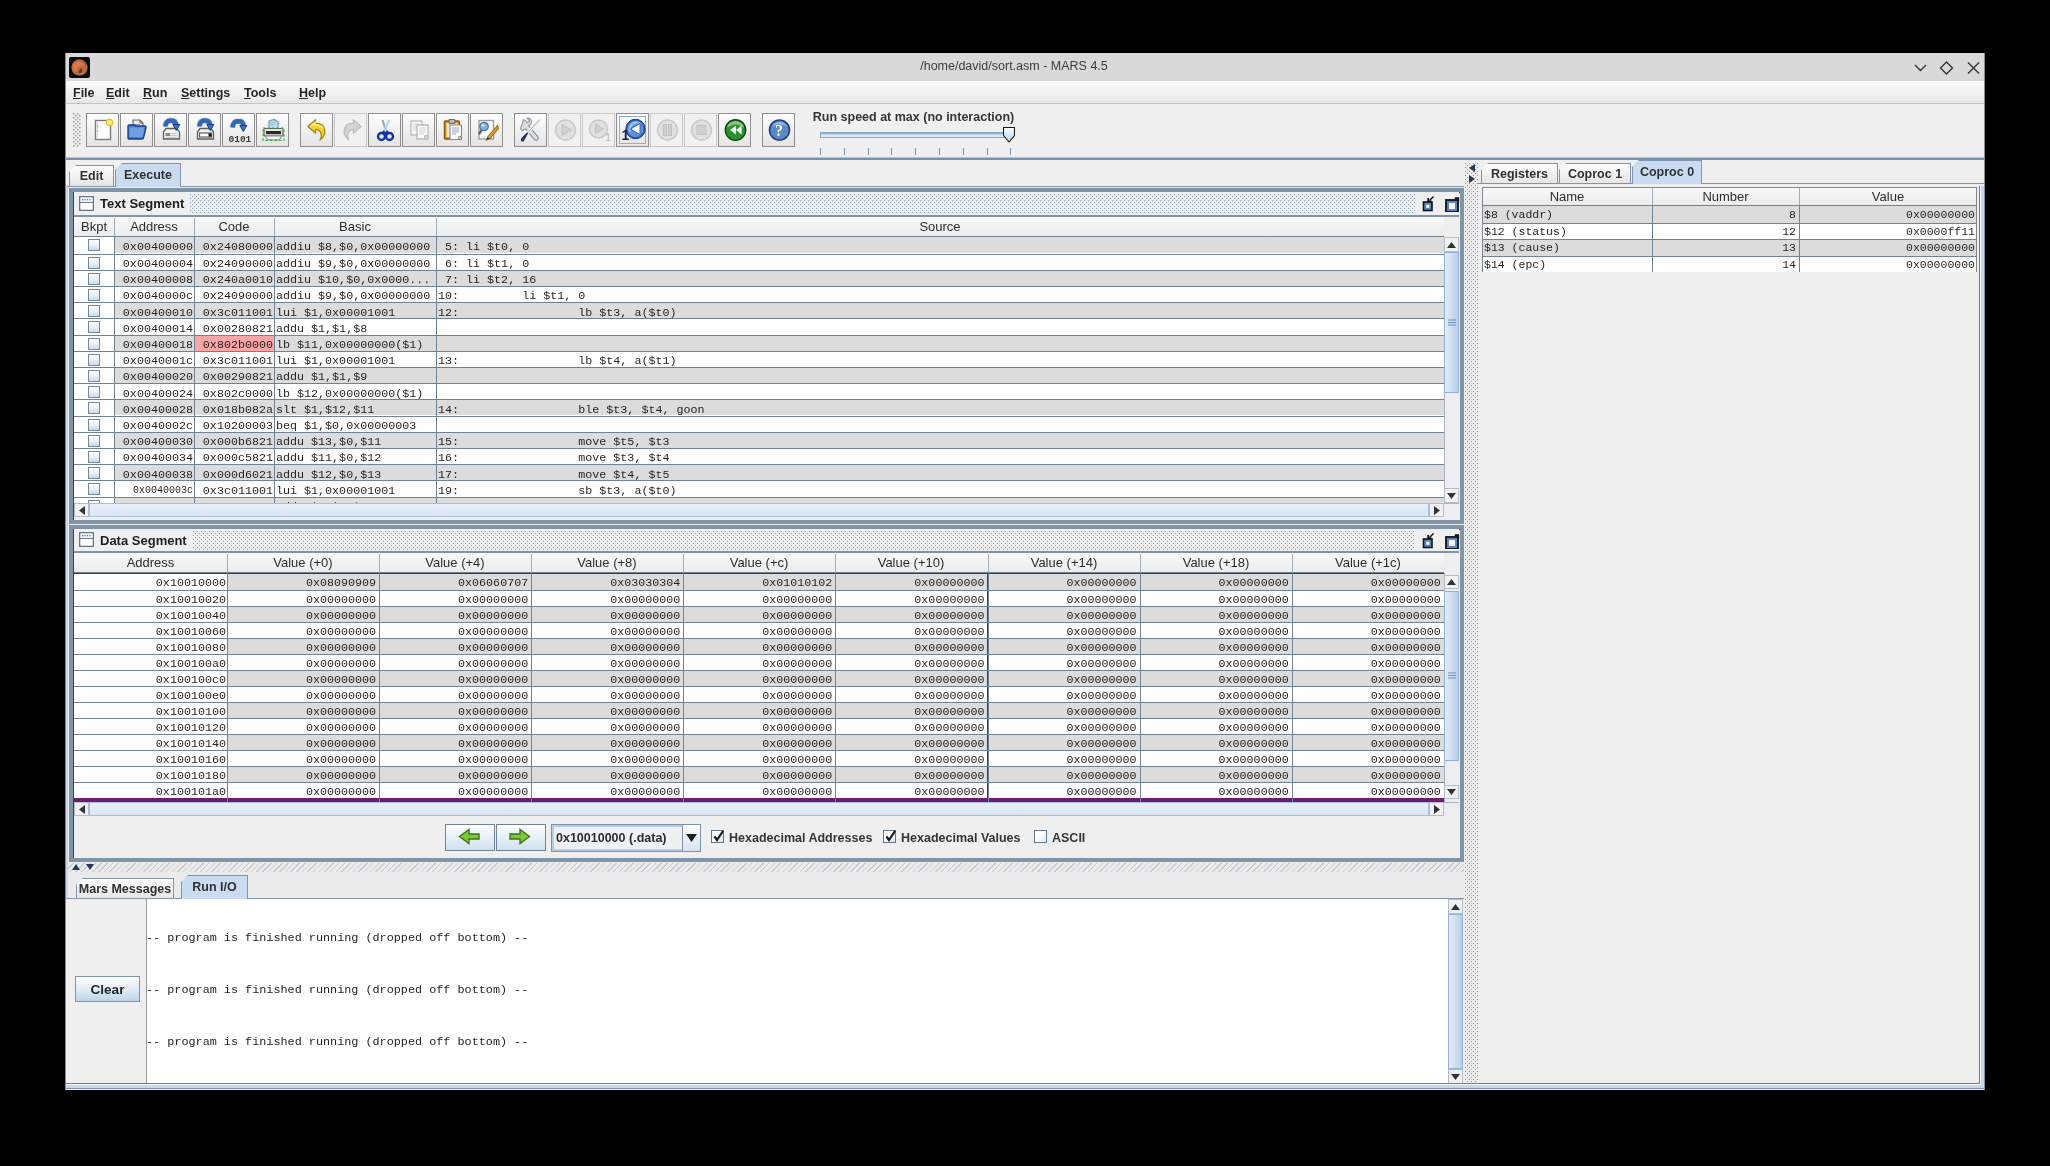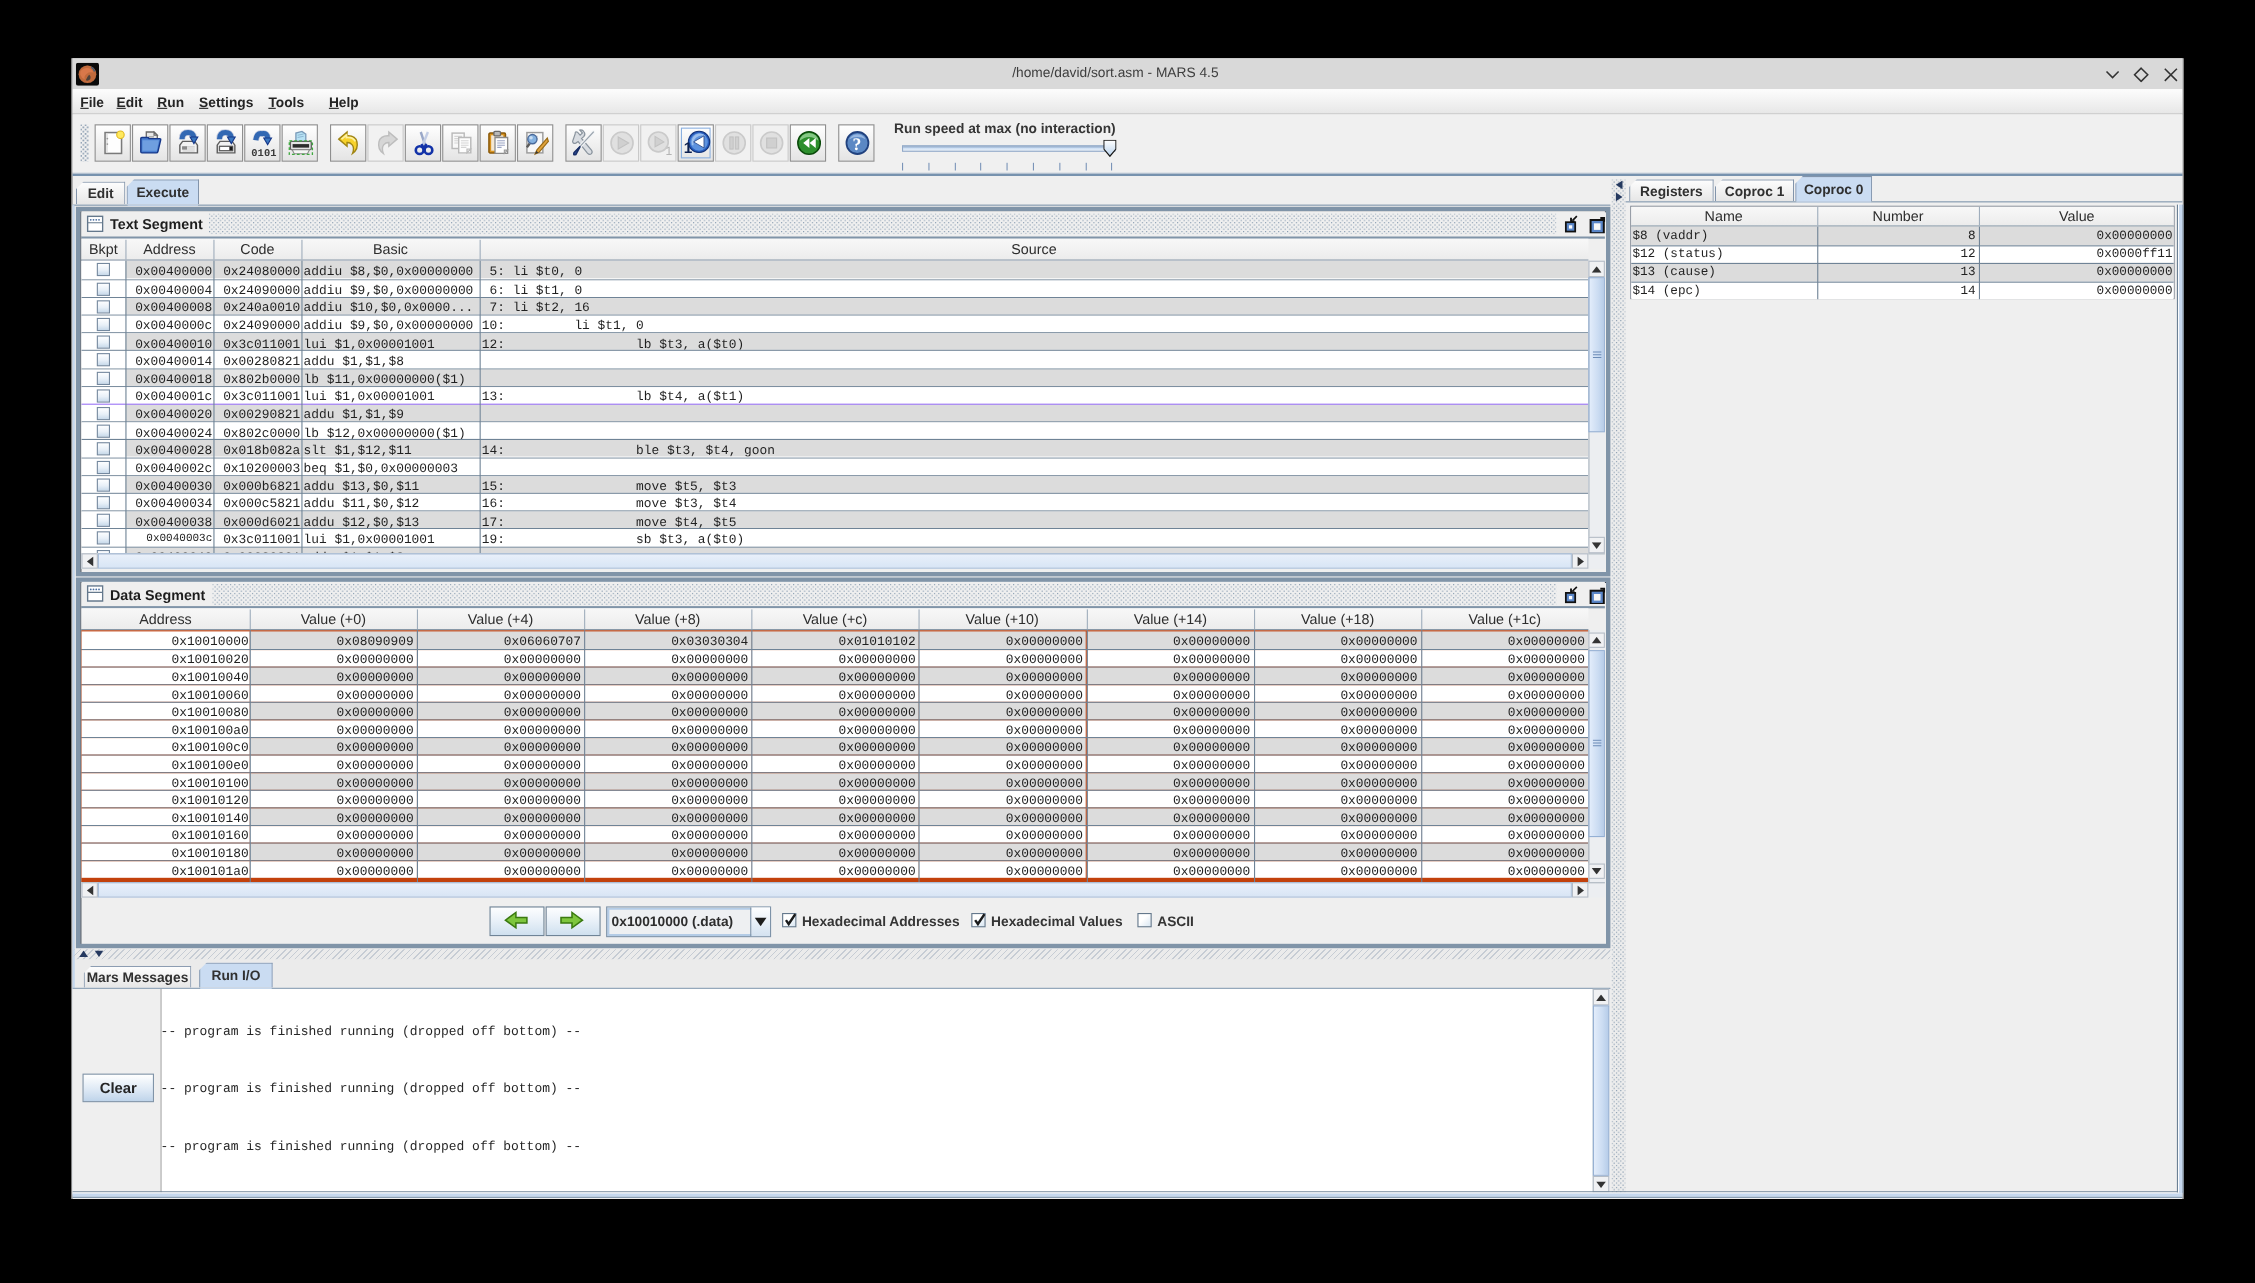--- a/index.html
+++ b/index.html
@@ -338,21 +338,21 @@
 <div class="cbx" style="left:14px;top:2px;"></div>
 <div class="cell mono" style="left:40px;top:0;width:80px;height:100%;line-height:16.2px;background:#ffffff;text-align:right;padding-right:1px;padding-top:1.5px;font-size:11.7px;color:rgba(29,29,29,0.99);">0x00400014</div>
 <div class="cell mono" style="left:120px;top:0;width:80px;height:100%;line-height:16.2px;background:#ffffff;text-align:right;padding-right:1px;padding-top:1.5px;font-size:11.7px;color:rgba(29,29,29,0.99);">0x00280821</div>
 <div class="cell mono" style="left:200px;top:0;width:162px;height:100%;line-height:16.2px;background:#ffffff;padding-left:2px;padding-top:1.5px;font-size:11.7px;color:rgba(29,29,29,0.99);">addu $1,$1,$8</div>
 <div class="cell mono" style="left:362px;top:0;width:1008px;height:100%;line-height:16.2px;background:#ffffff;padding-left:2px;padding-top:1.5px;font-size:11.7px;color:rgba(29,29,29,0.99);"></div>
 </div>
 <div class="abs" style="left:0;top:97.5px;width:1370px;height:16.2px;border-top:1px solid #6f8396;">
 <div class="abs" style="left:0;top:0;width:40px;height:100%;background:#fff;"></div>
 <div class="cbx" style="left:14px;top:2px;"></div>
 <div class="cell mono" style="left:40px;top:0;width:80px;height:100%;line-height:16.2px;background:#dcdcdc;text-align:right;padding-right:1px;padding-top:1.5px;font-size:11.7px;color:rgba(29,29,29,0.99);">0x00400018</div>
-<div class="cell mono" style="left:120px;top:0;width:80px;height:100%;line-height:16.2px;background:#e5e5e5;text-align:right;padding-right:1px;padding-top:1.5px;font-size:11.7px;color:rgba(29,29,29,0.99);">0x802b0000</div>
+<div class="cell mono" style="left:120px;top:0;width:80px;height:100%;line-height:16.2px;background:#fca5a5;text-align:right;padding-right:1px;padding-top:1.5px;font-size:11.7px;color:rgba(29,29,29,0.99);">0x802b0000</div>
 <div class="cell mono" style="left:200px;top:0;width:162px;height:100%;line-height:16.2px;background:#dcdcdc;padding-left:2px;padding-top:1.5px;font-size:11.7px;color:rgba(29,29,29,0.99);">lb $11,0x00000000($1)</div>
 <div class="cell mono" style="left:362px;top:0;width:1008px;height:100%;line-height:16.2px;background:#dcdcdc;padding-left:2px;padding-top:1.5px;font-size:11.7px;color:rgba(29,29,29,0.99);"></div>
 </div>
 <div class="abs" style="left:0;top:113.7px;width:1370px;height:16.2px;border-top:1px solid #6f8396;">
 <div class="abs" style="left:0;top:0;width:40px;height:100%;background:#fff;"></div>
 <div class="cbx" style="left:14px;top:2px;"></div>
 <div class="cell mono" style="left:40px;top:0;width:80px;height:100%;line-height:16.2px;background:#ffffff;text-align:right;padding-right:1px;padding-top:1.5px;font-size:11.7px;color:rgba(29,29,29,0.99);">0x0040001c</div>
 <div class="cell mono" style="left:120px;top:0;width:80px;height:100%;line-height:16.2px;background:#ffffff;text-align:right;padding-right:1px;padding-top:1.5px;font-size:11.7px;color:rgba(29,29,29,0.99);">0x3c011001</div>
 <div class="cell mono" style="left:200px;top:0;width:162px;height:100%;line-height:16.2px;background:#ffffff;padding-left:2px;padding-top:1.5px;font-size:11.7px;color:rgba(29,29,29,0.99);">lui $1,0x00001001</div>
 <div class="cell mono" style="left:362px;top:0;width:1008px;height:100%;line-height:16.2px;background:#ffffff;padding-left:2px;padding-top:1.5px;font-size:11.7px;color:rgba(29,29,29,0.99);">13:                 lb $t4, a($t1)</div>
@@ -494,21 +494,21 @@
 <div class="abs" style="left:683px;top:555px;width:152px;text-align:center;font-size:13px;color:rgba(42,42,42,0.99);">Value (+c)</div>
 <div class="hdrsep" style="left:683px;top:554px;height:18px;"></div>
 <div class="abs" style="left:835px;top:555px;width:152px;text-align:center;font-size:13px;color:rgba(42,42,42,0.99);">Value (+10)</div>
 <div class="hdrsep" style="left:835px;top:554px;height:18px;"></div>
 <div class="abs" style="left:988px;top:555px;width:152px;text-align:center;font-size:13px;color:rgba(42,42,42,0.99);">Value (+14)</div>
 <div class="hdrsep" style="left:988px;top:554px;height:18px;"></div>
 <div class="abs" style="left:1140px;top:555px;width:152px;text-align:center;font-size:13px;color:rgba(42,42,42,0.99);">Value (+18)</div>
 <div class="hdrsep" style="left:1140px;top:554px;height:18px;"></div>
 <div class="abs" style="left:1292px;top:555px;width:152px;text-align:center;font-size:13px;color:rgba(42,42,42,0.99);">Value (+1c)</div>
 <div class="hdrsep" style="left:1292px;top:554px;height:18px;"></div>
-<div class="abs" style="left:74px;top:573px;width:1370px;height:229px;background:#c2410c;overflow:hidden;">
+<div class="abs" style="left:74px;top:573px;width:1370px;height:229px;background:#701a75;overflow:hidden;">
 <div class="abs" style="left:0;top:0.5px;width:1370px;height:16.0px;">
 <div class="cell mono" style="left:0;top:0;width:153px;height:100%;line-height:16.0px;background:#fff;text-align:right;padding-right:1px;padding-top:1.5px;font-size:11.7px;color:rgba(29,29,29,0.99);">0x10010000</div>
 <div class="cell mono" style="left:153.0px;top:0;width:152.1px;height:100%;line-height:16.0px;background:#dcdcdc;text-align:right;padding-right:3px;padding-top:1.5px;font-size:11.7px;color:rgba(29,29,29,0.99);">0x08090909</div>
 <div class="cell mono" style="left:305.1px;top:0;width:152.1px;height:100%;line-height:16.0px;background:#dcdcdc;text-align:right;padding-right:3px;padding-top:1.5px;font-size:11.7px;color:rgba(29,29,29,0.99);">0x06060707</div>
 <div class="cell mono" style="left:457.2px;top:0;width:152.1px;height:100%;line-height:16.0px;background:#dcdcdc;text-align:right;padding-right:3px;padding-top:1.5px;font-size:11.7px;color:rgba(29,29,29,0.99);">0x03030304</div>
 <div class="cell mono" style="left:609.3px;top:0;width:152.1px;height:100%;line-height:16.0px;background:#dcdcdc;text-align:right;padding-right:3px;padding-top:1.5px;font-size:11.7px;color:rgba(29,29,29,0.99);">0x01010102</div>
 <div class="cell mono" style="left:761.4px;top:0;width:152.1px;height:100%;line-height:16.0px;background:#dcdcdc;text-align:right;padding-right:3px;padding-top:1.5px;font-size:11.7px;color:rgba(29,29,29,0.99);">0x00000000</div>
 <div class="cell mono" style="left:913.5px;top:0;width:152.1px;height:100%;line-height:16.0px;background:#dcdcdc;text-align:right;padding-right:3px;padding-top:1.5px;font-size:11.7px;color:rgba(29,29,29,0.99);">0x00000000</div>
 <div class="cell mono" style="left:1065.6px;top:0;width:152.1px;height:100%;line-height:16.0px;background:#dcdcdc;text-align:right;padding-right:3px;padding-top:1.5px;font-size:11.7px;color:rgba(29,29,29,0.99);">0x00000000</div>
 <div class="cell mono" style="left:1217.7px;top:0;width:152.1px;height:100%;line-height:16.0px;background:#dcdcdc;text-align:right;padding-right:3px;padding-top:1.5px;font-size:11.7px;color:rgba(29,29,29,0.99);">0x00000000</div>

